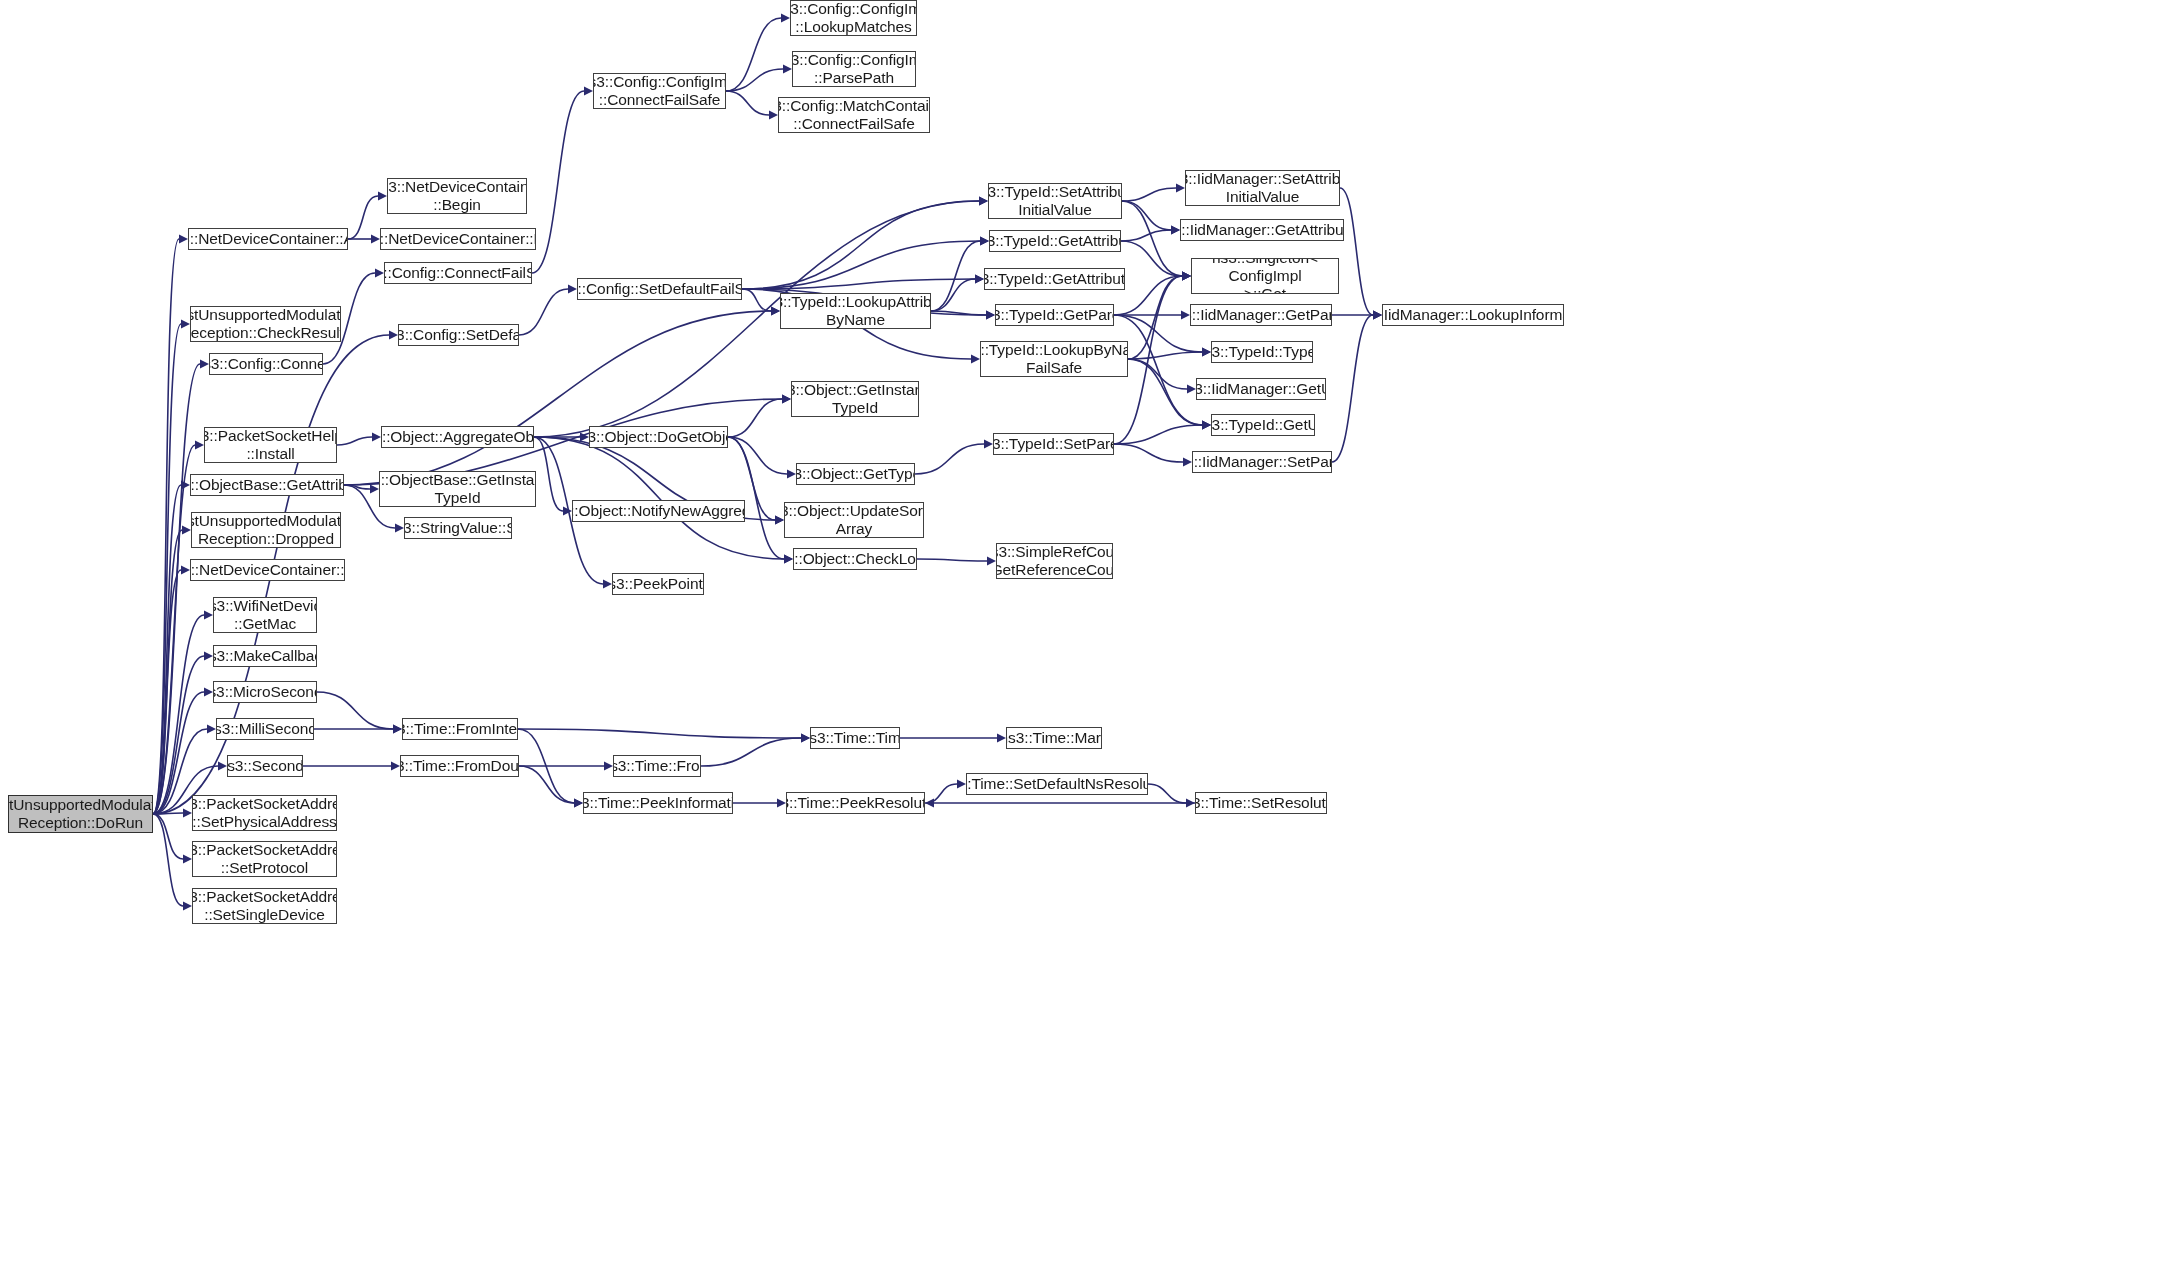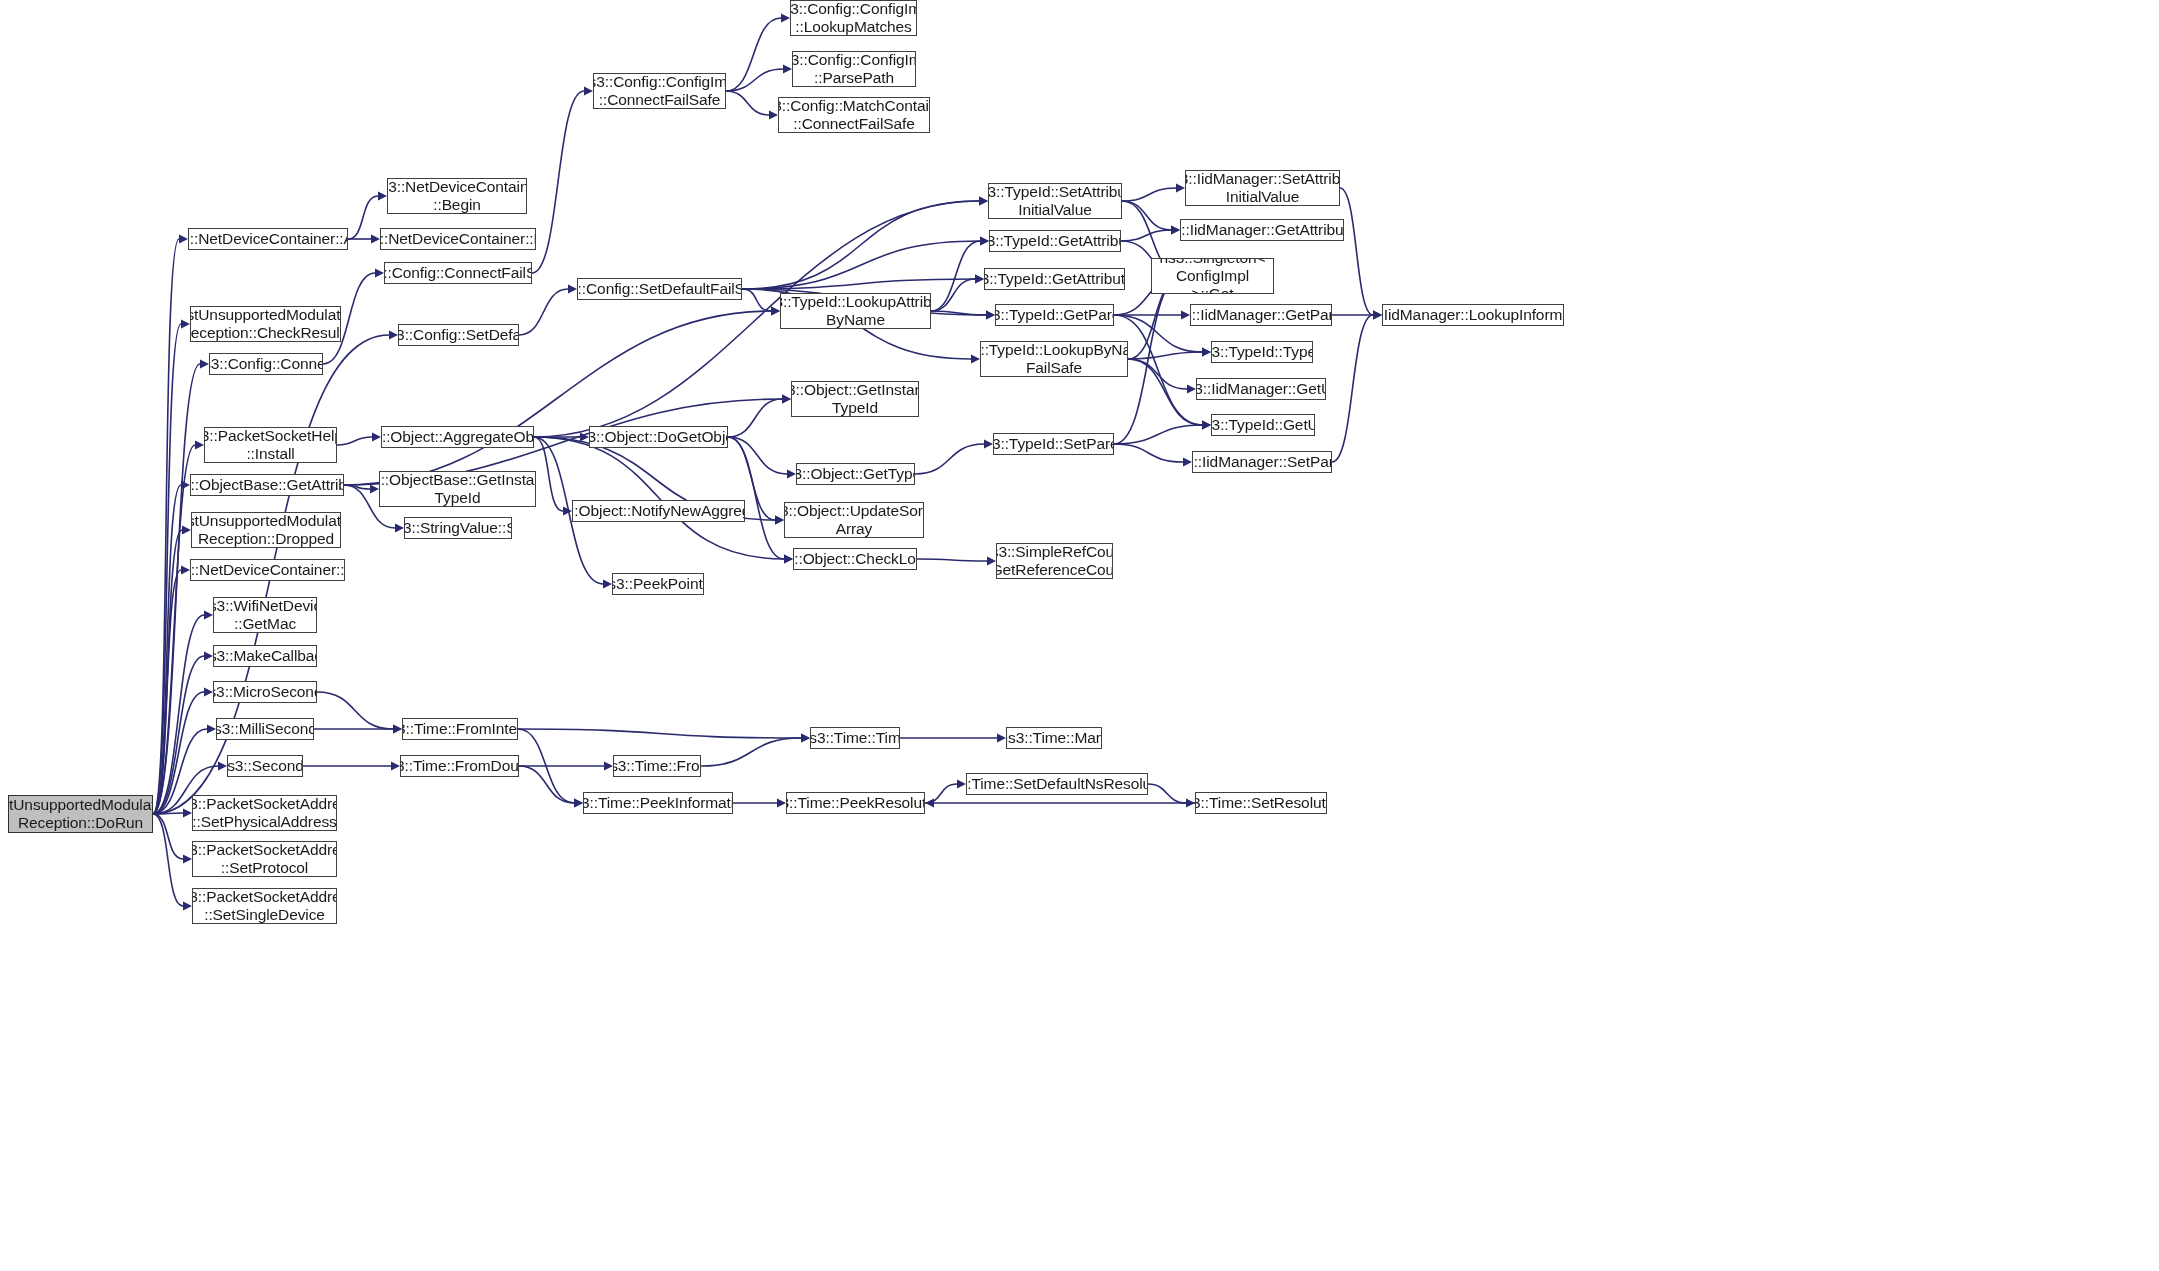--- a/index.html
+++ b/index.html
@@ -277,21 +277,21 @@
       <div class="node" style="left: 995px; top: 304px; width: 119px; height: 22px;">ns3::TypeId::GetParent</div>
       <div class="node" style="left: 980px; top: 341px; width: 148px; height: 36px;">ns3::TypeId::LookupByName
 FailSafe</div>
       <div class="node" style="left: 993px; top: 433px; width: 121px; height: 22px;">ns3::TypeId::SetParent</div>
       <div class="node" style="left: 996px; top: 543px; width: 117px; height: 36px;">ns3::SimpleRefCount
 ::GetReferenceCount</div>
       <div class="node" style="left: 966px; top: 773px; width: 182px; height: 22px;">ns3::Time::SetDefaultNsResolution</div>
       <div class="node" style="left: 1185px; top: 170px; width: 155px; height: 36px;">ns3::IidManager::SetAttribute
 InitialValue</div>
       <div class="node" style="left: 1180px; top: 219px; width: 164px; height: 22px;">ns3::IidManager::GetAttributeN</div>
-      <div class="node" style="left: 1151px; top: 258px; width: 123px; height: 36px;">ns3::Singleton&lt; ConfigImpl
+      <div class="node" style="left: 1191px; top: 258px; width: 148px; height: 36px;">ns3::Singleton&lt; ConfigImpl
 &gt;::Get</div>
       <div class="node" style="left: 1190px; top: 304px; width: 142px; height: 22px;">ns3::IidManager::GetParent</div>
       <div class="node" style="left: 1211px; top: 341px; width: 102px; height: 22px;">ns3::TypeId::TypeId</div>
       <div class="node" style="left: 1196px; top: 378px; width: 130px; height: 22px;">ns3::IidManager::GetUid</div>
       <div class="node" style="left: 1211px; top: 414px; width: 104px; height: 22px;">ns3::TypeId::GetUid</div>
       <div class="node" style="left: 1192px; top: 451px; width: 140px; height: 22px;">ns3::IidManager::SetParent</div>
       <div class="node" style="left: 1006px; top: 727px; width: 96px; height: 22px;">ns3::Time::Mark</div>
       <div class="node" style="left: 1195px; top: 792px; width: 132px; height: 22px;">ns3::Time::SetResolution</div>
       <div class="node" style="left: 1382px; top: 304px; width: 182px; height: 22px;">ns3::IidManager::LookupInformation</div>
     </div>

